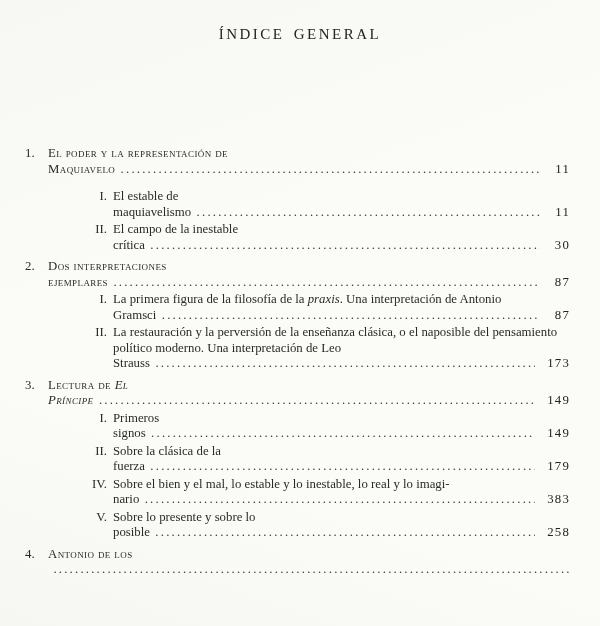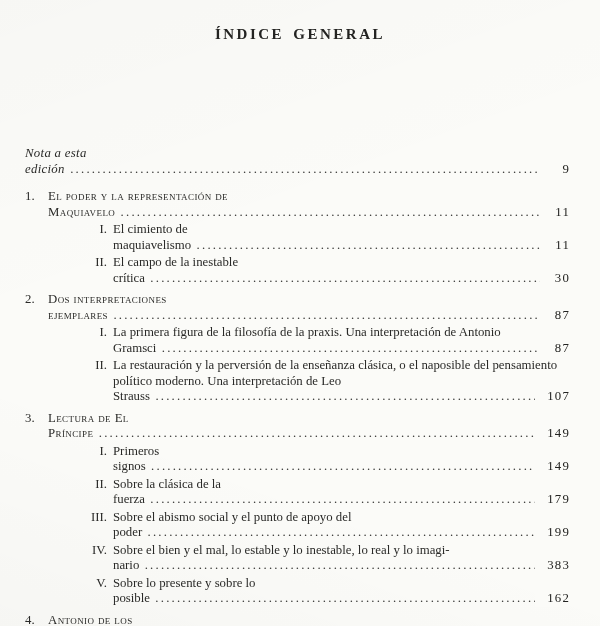--- a/index.html
+++ b/index.html
@@ -19,21 +19,21 @@
     height: 626px;
     background: var(--paper);
     background-image: linear-gradient(160deg, rgba(0,0,0,0.015), rgba(0,0,0,0) 40%),
                       linear-gradient(20deg, rgba(0,0,0,0.02), rgba(0,0,0,0) 30%);
     overflow: hidden;
   }
   .title {
     margin-top: 26px;
     text-align: center;
     font-size: 15px;
-    font-weight: bold;
+    font-weight: normal;
     letter-spacing: 2.5px;
     word-spacing: 3px;
     color: #232321;
   }
   .toc {
     margin-top: 103px;
     margin-left: 25px;
     width: 545px;
     font-size: 12.8px;
     line-height: 15.5px;
@@ -58,21 +58,21 @@
   .entry.sub .num {
     width: 82px;
     text-align: right;
   }
   
   .entry.it { margin-top: 9px; }
   .entry.it .text { font-style: italic; letter-spacing: 0.3px; }
   .toc .entry:first-child { margin-top: 0; }
   .toc .entry:nth-child(2) { margin-top: 12px; }
 
-  .seg.i { }
+  .seg.i { font-style: italic; }
 
   
   .entry .text::after {
     content: "\00a0.....................................................................................................................................................................";
     letter-spacing: 2.2px;
     color: #3a3a38;
     font-style: normal;
     font-variant: normal;
   }
   .page-num {
@@ -86,28 +86,26 @@
     letter-spacing: 1.2px;
     color: #232321;
   }
 </style>
 </head>
 <body>
 
 <div class="page">
   <h1 class="title">ÍNDICE GENERAL</h1>
   <div class="toc" id="toc">
-      <div class="entry it"><span class="text"><span class="seg">Nota a esta edición</span></span><span class="page-num">9</span></div>
       <div class="entry top"><span class="num">1.</span><span class="text"><span class="seg">El poder y la representación de Maquiavelo</span></span><span class="page-num">11</span></div>
-      <div class="entry sub"><span class="num">I.</span><span class="text"><span class="seg">El cimiento de maquiavelismo</span></span><span class="page-num">11</span></div>
+      <div class="entry sub"><span class="num">I.</span><span class="text"><span class="seg">El estable de maquiavelismo</span></span><span class="page-num">11</span></div>
       <div class="entry sub"><span class="num">II.</span><span class="text"><span class="seg">El campo de la inestable crítica</span></span><span class="page-num">30</span></div>
       <div class="entry top"><span class="num">2.</span><span class="text"><span class="seg">Dos interpretaciones ejemplares</span></span><span class="page-num">87</span></div>
       <div class="entry sub"><span class="num">I.</span><span class="text"><span class="seg">La primera figura de la filosofía de la </span><span class="seg i">praxis</span><span class="seg">. Una interpretación de Antonio Gramsci</span></span><span class="page-num">87</span></div>
-      <div class="entry sub"><span class="num">II.</span><span class="text"><span class="seg">La restauración y la perversión de la enseñanza clásica, o el na­posible del pensamiento político moderno. Una interpretación de Leo Strauss</span></span><span class="page-num">107</span></div>
+      <div class="entry sub"><span class="num">II.</span><span class="text"><span class="seg">La restauración y la perversión de la enseñanza clásica, o el na­posible del pensamiento político moderno. Una interpretación de Leo Strauss</span></span><span class="page-num">173</span></div>
       <div class="entry top"><span class="num">3.</span><span class="text"><span class="seg">Lectura de </span><span class="seg i">El Príncipe</span></span><span class="page-num">149</span></div>
       <div class="entry sub"><span class="num">I.</span><span class="text"><span class="seg">Primeros signos</span></span><span class="page-num">149</span></div>
       <div class="entry sub"><span class="num">II.</span><span class="text"><span class="seg">Sobre la clásica de la fuerza</span></span><span class="page-num">179</span></div>
-      <div class="entry sub"><span class="num">III.</span><span class="text"><span class="seg">Sobre el abismo social y el punto de apoyo del poder</span></span><span class="page-num">199</span></div>
       <div class="entry sub"><span class="num">IV.</span><span class="text"><span class="seg">Sobre el bien y el mal, lo estable y lo inestable, lo real y lo imagi­nario</span></span><span class="page-num">383</span></div>
-      <div class="entry sub"><span class="num">V.</span><span class="text"><span class="seg">Sobre lo presente y sobre lo posible</span></span><span class="page-num">162</span></div>
+      <div class="entry sub"><span class="num">V.</span><span class="text"><span class="seg">Sobre lo presente y sobre lo posible</span></span><span class="page-num">258</span></div>
       <div class="entry top"><span class="num">4.</span><span class="text"><span class="seg">Antonio de los </span></span></div>
     </div>
 </div>
 
 </body></html>

